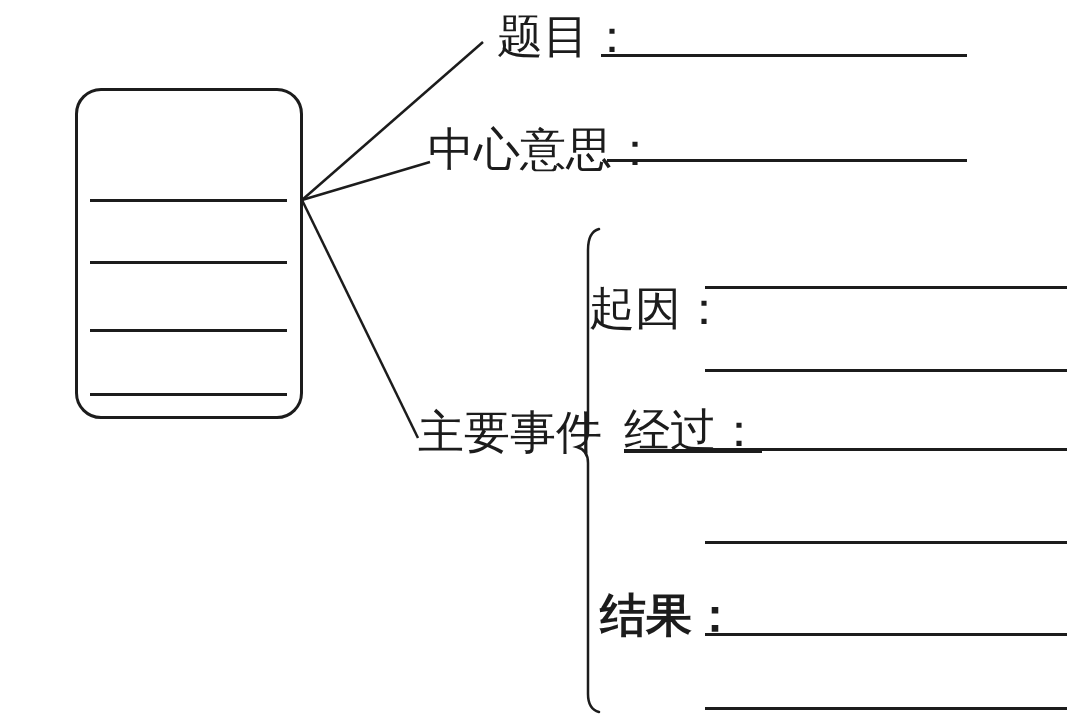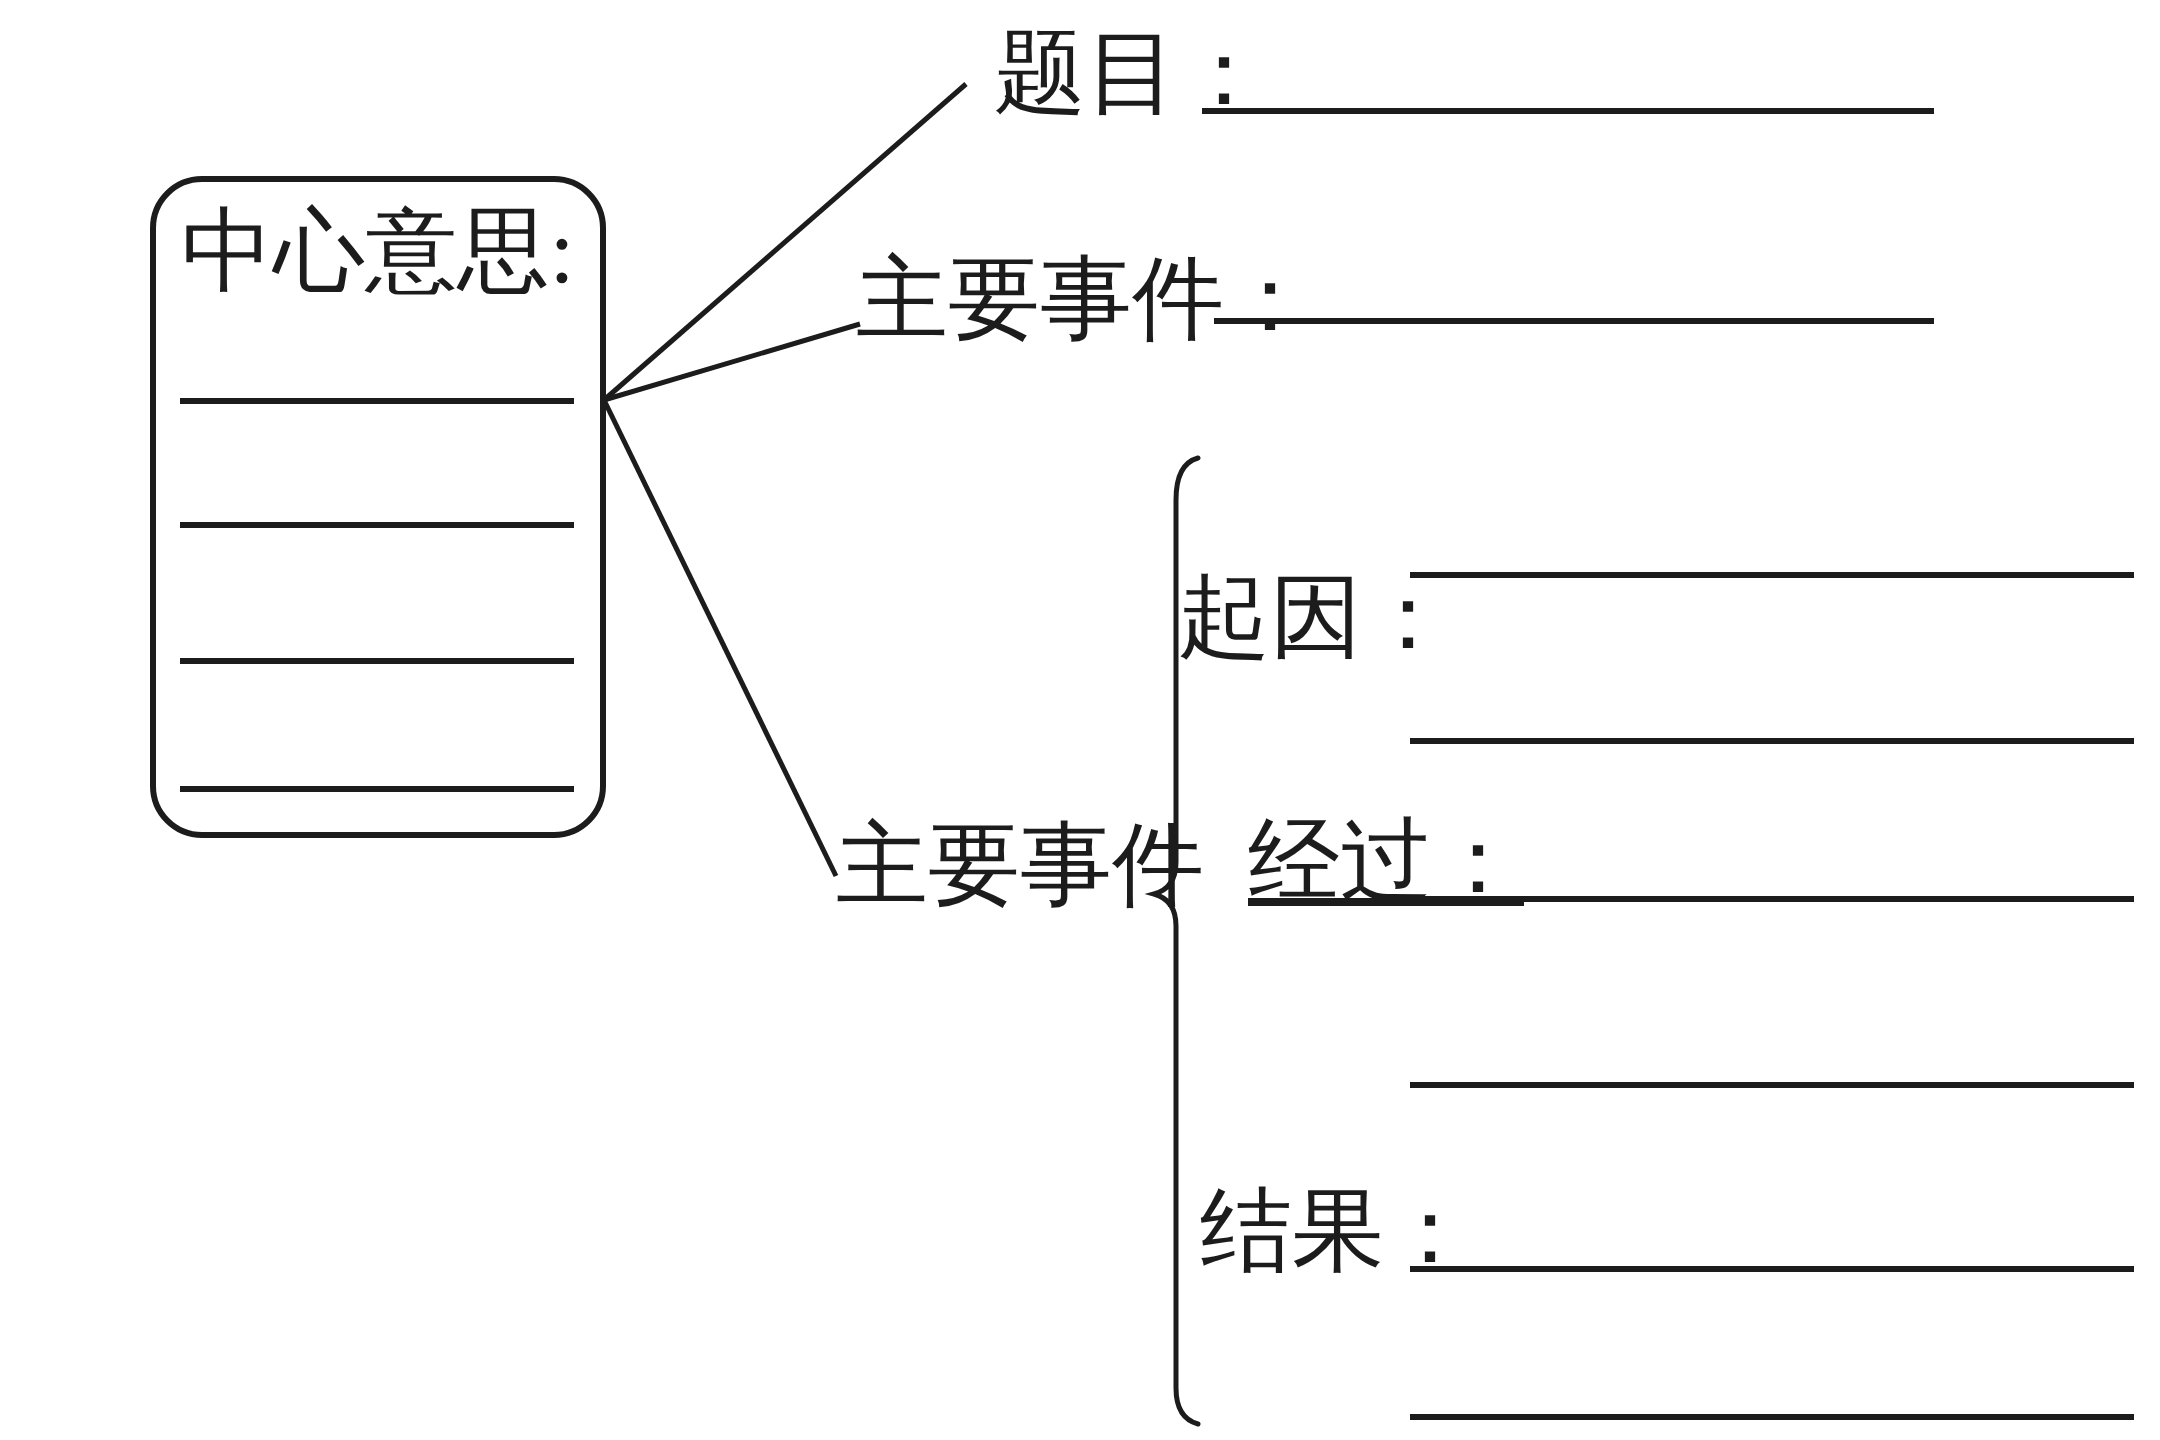--- a/index.html
+++ b/index.html
@@ -44,21 +44,21 @@
   .bl-box1 { top: 199px; }
   .bl-box2 { top: 261px; }
   .bl-box3 { top: 329px; }
   .bl-box4 { top: 393px; }
   
   .lbl-title   { left: 497px; top: 13px; }
   .lbl-chars   { left: 428px; top: 126px; }
   .lbl-events  { left: 418px; top: 409px; }
   .lbl-cause   { left: 589px; top: 242px; margin-top: 43px; }
   .lbl-process { left: 624px; top: 407px; text-decoration: underline; }
-  .lbl-result  { left: 600px; top: 592px; }
+  .lbl-result  { left: 600px; top: 592px; font-weight: bold; }
   
   .bl-title  { left: 601px; width: 366px; top: 54px; }
   .bl-chars  { left: 607px; width: 360px; top: 159px; }
   .bl-ev { left: 705px; width: 362px; }
   .bl-cause1   { top: 286px; }
   .bl-cause2   { top: 369px; }
   .bl-process1 { top: 448px; }
   .bl-process2 { top: 541px; }
   .bl-result1  { top: 633px; }
   .bl-result2  { top: 707px; }
@@ -69,30 +69,29 @@
 <div class="stage">
 
   <svg class="layer" width="1080" height="720" viewBox="0 0 1080 720">
     <line x1="302" y1="200" x2="483" y2="42" stroke="#1c1c1c" stroke-width="2.5"></line>
     <line x1="302" y1="200" x2="430" y2="162" stroke="#1c1c1c" stroke-width="2.5"></line>
     <line x1="302" y1="200" x2="418" y2="438" stroke="#1c1c1c" stroke-width="2.5"></line>
     <path d="M 599 229 Q 588 232 588 250 L 588 431 Q 588 444 577 447 Q 588 450 588 463 L 588 694 Q 588 709 599 712" fill="none" stroke="#1c1c1c" stroke-width="2.5" stroke-linecap="round"></path>
   </svg>
 
   <div class="center-box"></div>
-  <div class="label center-box-title">中心意思:</div>
   <div class="bl bl-box bl-box1"></div>
   <div class="bl bl-box bl-box2"></div>
   <div class="bl bl-box bl-box3"></div>
   <div class="bl bl-box bl-box4"></div>
 
   <div class="label lbl-title">题目：</div>
   <div class="bl bl-title"></div>
 
-  <div class="label lbl-chars">主要事件：</div>
+  <div class="label lbl-chars">中心意思：</div>
   <div class="bl bl-chars"></div>
 
   <div class="label lbl-events">主要事件</div>
 
   <div class="label lbl-cause">起因：</div>
   <div class="bl bl-ev bl-cause1"></div>
   <div class="bl bl-ev bl-cause2"></div>
 
   <div class="label lbl-process">经过：</div>
   <div class="bl bl-ev bl-process1"></div>

